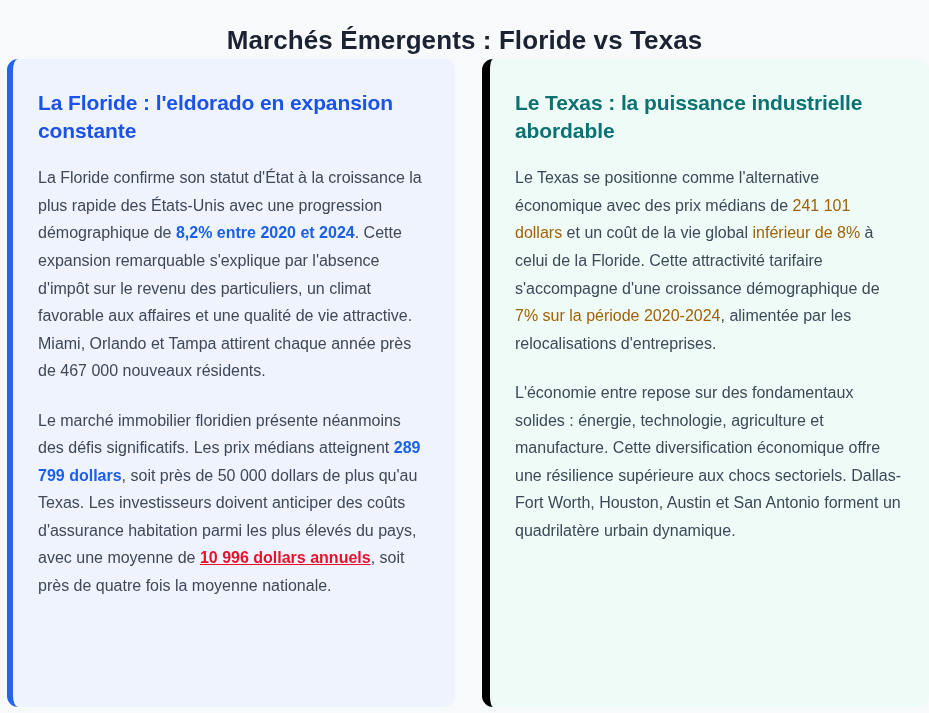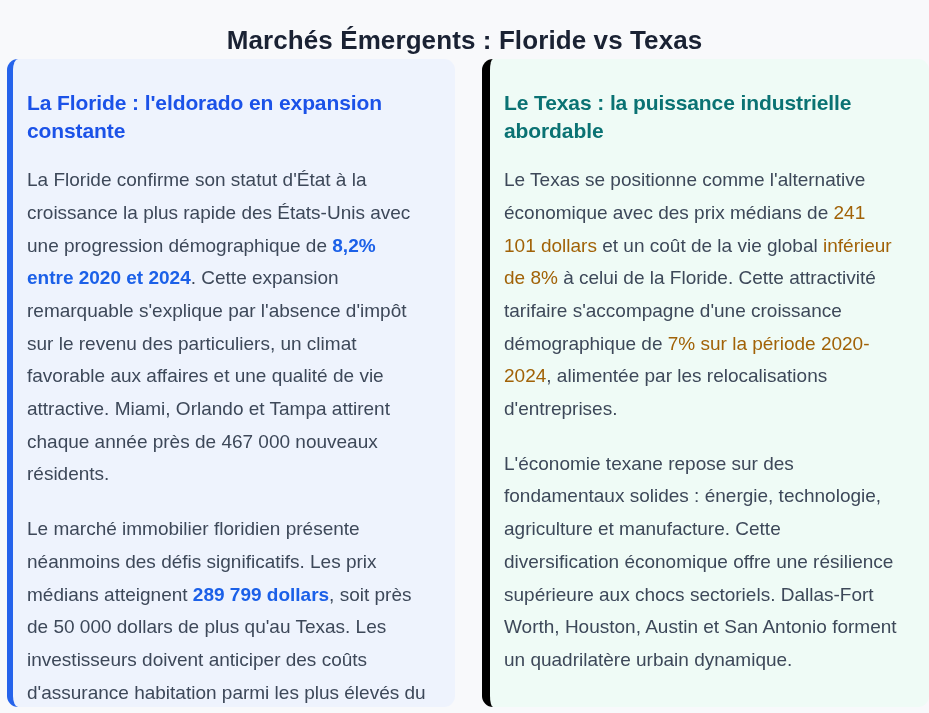--- a/index.html
+++ b/index.html
@@ -49,21 +49,21 @@
     height: 648px;
     display: flex;
     gap: 27px;
     align-items: stretch;
   }
 
   .card {
     position: relative;
     box-sizing: border-box;
     border-radius: 11px;
-    padding: 30px 28px 26px 14px;
+    padding: 30px 28px 26px 25px;
     overflow: hidden;
   }
 
   .card-florida {
     width: 448px;
     background: #eef3fd;
     border-left: 6px solid #2563eb;
   }
 
   .card-texas {
@@ -77,21 +77,21 @@
     font-size: 21px;
     font-weight: bold;
     line-height: 1.32;
     letter-spacing: -0.1px;
   }
   .card-florida .card-title { color: #1b52e8; }
   .card-texas   .card-title { color: #0a7273; }
 
   .card-body p {
     margin: 12px 0 22px 0;
-    font-size: 19px;
+    font-size: 16px;
     line-height: 1.72;
     color: #3d4859;
   }
   .card-body p:last-child { margin-bottom: 0; }
 
   .card-florida .card-body p { max-width: 400px; }
   .card-texas   .card-body p { max-width: 400px; }
 
   
   b.hl-blue  { color: #1b60e8; font-weight: bold; }
@@ -112,18 +112,18 @@
       <div class="card-body">
           <p>La Floride confirme son statut d'État à la croissance la plus rapide des États-Unis avec une progression démographique de <b class="hl-blue">8,2% entre 2020 et 2024</b>. Cette expansion remarquable s'explique par l'absence d'impôt sur le revenu des particuliers, un climat favorable aux affaires et une qualité de vie attractive. Miami, Orlando et Tampa attirent chaque année près de 467 000 nouveaux résidents.</p>
           <p>Le marché immobilier floridien présente néanmoins des défis significatifs. Les prix médians atteignent <b class="hl-blue">289 799 dollars</b>, soit près de 50 000 dollars de plus qu'au Texas. Les investisseurs doivent anticiper des coûts d'assurance habitation parmi les plus élevés du pays, avec une moyenne de <b class="hl-red">10 996 dollars annuels</b>, soit près de quatre fois la moyenne nationale.</p>
         </div>
     </section>
 
     <section class="card card-texas">
       <h2 class="card-title">Le Texas : la puissance industrielle abordable</h2>
       <div class="card-body">
           <p>Le Texas se positionne comme l'alternative économique avec des prix médians de <b class="hl-teal">241 101 dollars</b> et un coût de la vie global <b class="hl-teal">inférieur de 8%</b> à celui de la Floride. Cette attractivité tarifaire s'accompagne d'une croissance démographique de <b class="hl-teal">7% sur la période 2020-2024</b>, alimentée par les relocalisations d'entreprises.</p>
-          <p>L'économie texane repose sur des fondamentaux solides : énergie, technologie, agriculture et manufacture. Cette diversification économique offre une résilience supérieure aux chocs sectoriels. Dallas-Fort Worth, Houston, Austin et San Antonio forment un quadrilatère urbain dynamique.</p>
+          <p>L'économie entre repose sur des fondamentaux solides : énergie, technologie, agriculture et manufacture. Cette diversification économique offre une résilience supérieure aux chocs sectoriels. Dallas-Fort Worth, Houston, Austin et San Antonio forment un quadrilatère urbain dynamique.</p>
         </div>
     </section>
 
   </div>
 </div>
 
 </body></html>

